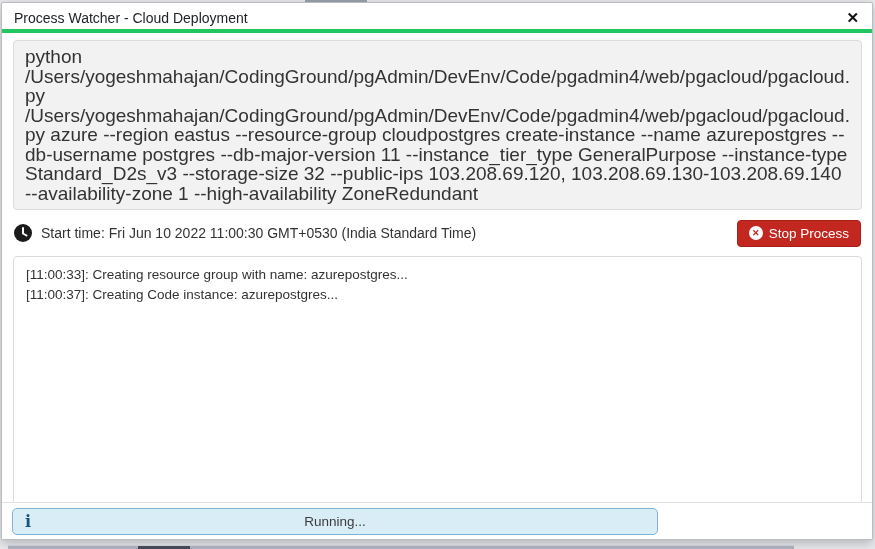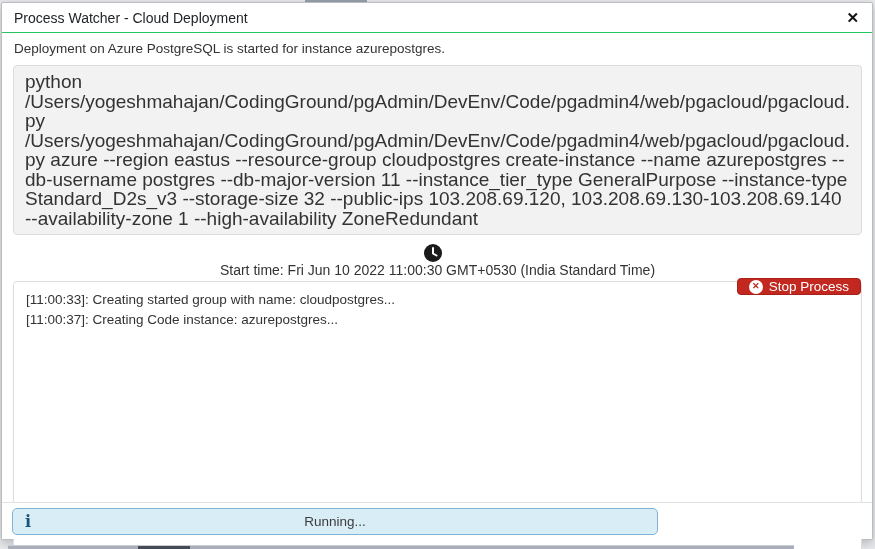--- a/index.html
+++ b/index.html
@@ -16,35 +16,35 @@
   .bg-bottom-frag { position:absolute; left:130px; bottom:0; width:52px; height:3px; background:#454a57; }
 
   
   .dialog {
     position:absolute; left:1px; top:2px; width:872px; height:538px;
     background:#fff; border:1px solid #bdbdbd; border-radius:2px;
     box-shadow:0 3px 12px rgba(0,0,0,.25);
   }
   .titlebar {
     height:30px; line-height:30px; padding:0 12px;
-    border-bottom:1px solid #22c55e;
+    border-bottom:4px solid #22c55e;
     font-size:14px; color:#212529; position:relative;
   }
   .close-btn {
     position:absolute; right:13px; top:0; line-height:30px;
     font-size:15px; color:#111; cursor:pointer; font-weight:bold;
   }
   .body { padding:7px 10px 0 11px; }
   .desc { font-size:13.5px; color:#333; line-height:17px; margin:0 0 8px 1px; }
   .cmdbox {
     background:#f2f2f2; border:1px solid #dcdcdc; border-radius:4px;
     padding:6px 11px; font-size:19px; line-height:19.5px; color:#333;
     word-wrap:break-word;
   }
-  .startrow { display:flex; align-items:center; margin:9px 1px 9px 1px; height:28px;flex-direction:column; }
+  .startrow { display:flex; align-items:center; margin:9px 1px 9px 1px; height:28px; }
   .clock-wrap { width:18px; height:18px; margin-right:9px; flex:0 0 auto; }
   .start-text { font-size:14px; color:#333; }
   .stop-btn {
     margin-left:auto; background:#c2281f; color:#fff; border:1px solid #a82018;
     border-radius:4px; height:27px; padding:0 11px; font-size:13.5px;
     display:flex; align-items:center; gap:6px; cursor:pointer;
     font-family:"Liberation Sans", sans-serif;
   }
   .stop-x {
     width:14px; height:14px; background:#fff; border-radius:50%;
@@ -79,40 +79,39 @@
 
 <div class="dialog">
 
   <div class="titlebar">
     <span>Process Watcher - Cloud Deployment</span>
     <span class="close-btn">✕</span>
   </div>
 
   <div class="body">
 
-    <div class="desc">Deployment on Azure PostgreSQL is started for instance azurepostgres.</div>
 
     <div class="cmdbox">python /Users/yogeshmahajan/CodingGround/pgAdmin/DevEnv/Code/pgadmin4/web/pgacloud/pgacloud.py /Users/yogeshmahajan/CodingGround/pgAdmin/DevEnv/Code/pgadmin4/web/pgacloud/pgacloud.py azure --region eastus --resource-group cloudpostgres create-instance --name azurepostgres --db-username postgres --db-major-version 11 --instance_tier_type GeneralPurpose --instance-type Standard_D2s_v3 --storage-size 32 --public-ips 103.208.69.120, 103.208.69.130-103.208.69.140 --availability-zone 1 --high-availability ZoneRedundant</div>
 
     <div class="startrow">
       <span class="clock-wrap">
         <svg width="18" height="18" viewBox="0 0 18 18">
           <circle cx="9" cy="9" r="9" fill="#1b1b1b"></circle>
           <path d="M9 4 L9 9.5 L12.5 11.5" stroke="#ffffff" stroke-width="2" fill="none" stroke-linecap="round"></path>
         </svg>
       </span>
       <span class="start-text">Start time: Fri Jun 10 2022 11:00:30 GMT+0530 (India Standard Time)</span>
       <button class="stop-btn">
         <span class="stop-x">✕</span>
         <span>Stop Process</span>
       </button>
     </div>
 
     <div class="logbox">
-      <div>[11:00:33]: Creating started group with name: cloudpostgres...</div>
+      <div>[11:00:33]: Creating resource group with name: azurepostgres...</div>
       <div>[11:00:37]: Creating Code instance: azurepostgres...</div>
     </div>
 
   </div>
 
   <div class="footer">
     <div class="status-pill">
       <span class="info-glyph">i</span>
       <div class="status-label">Running...</div>
     </div>

